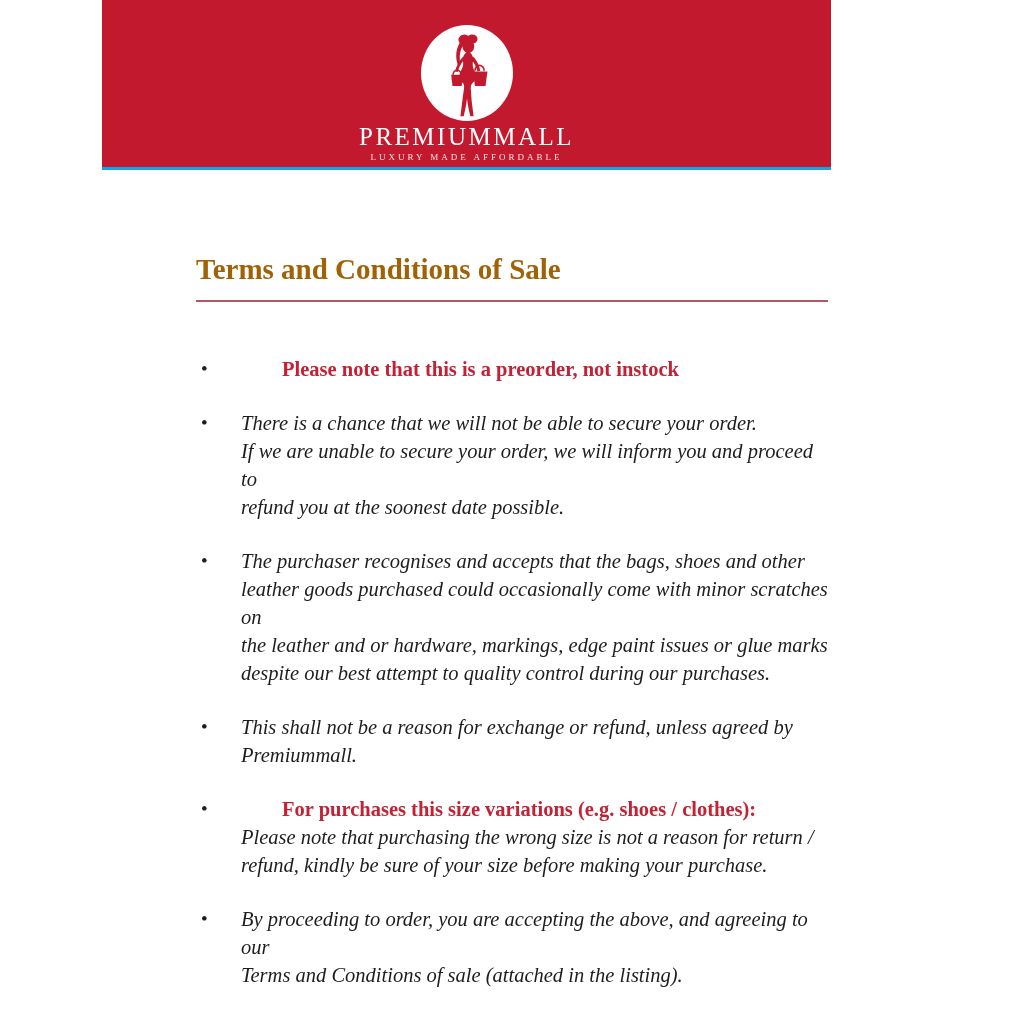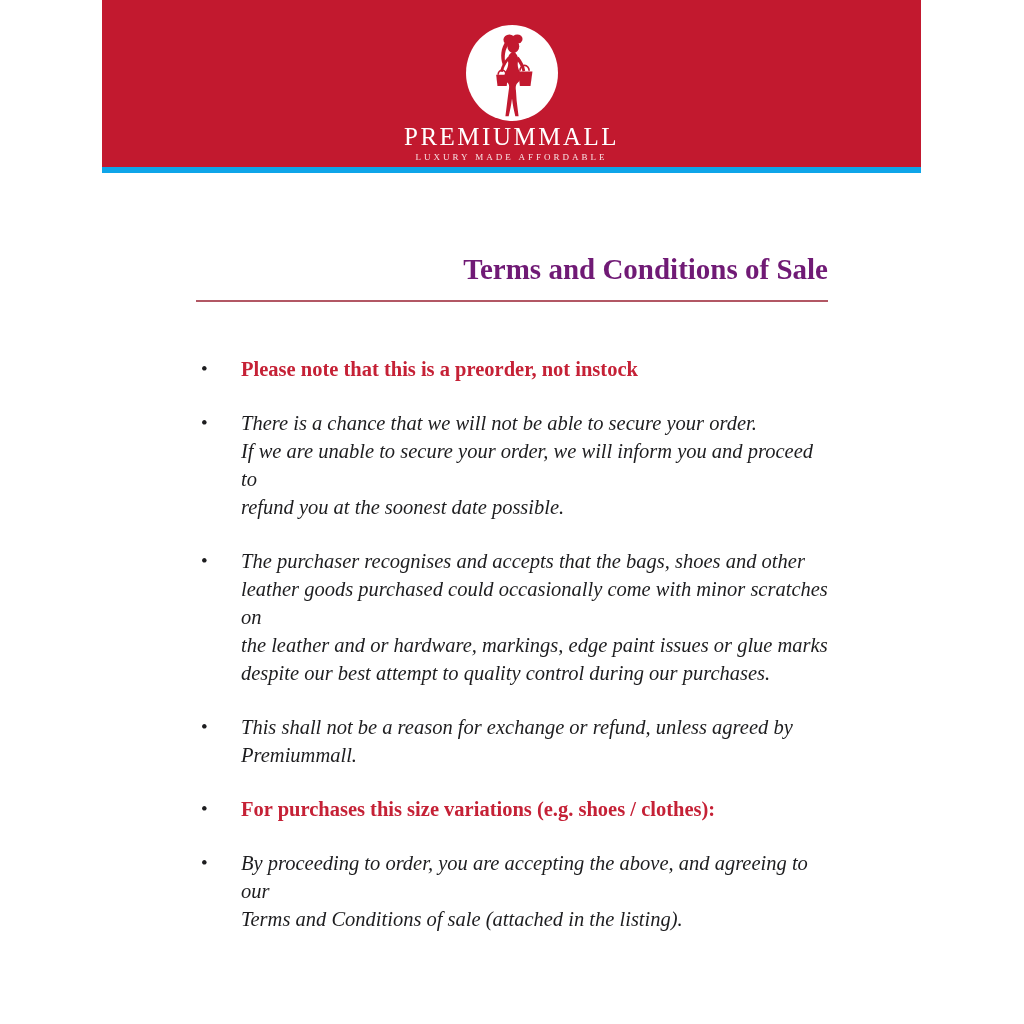--- a/index.html
+++ b/index.html
@@ -10,24 +10,24 @@
     background: #ffffff;
     overflow: hidden;
     font-family: "Liberation Serif", "DejaVu Serif", serif;
   }
 
   
   .banner {
     position: absolute;
     top: 0;
     left: 102px;
-    width: 819px;
+    width: 729px;
     height: 167px;
     background: var(--banner-red, #c2192f);
-    border-bottom: 6px solid #0ea5e9;
+    border-bottom: 3px solid #0ea5e9;
     text-align: center;
   }
   .logo-circle {
     width: 92px;
     height: 96px;
     margin: 25px auto 0 auto;
     background: #ffffff;
     border-radius: 50%;
     display: flex;
     align-items: flex-end;
@@ -52,25 +52,25 @@
 
   
   .content {
     position: absolute;
     top: 167px;
     left: 196px;
     width: 632px;
   }
   .title {
     margin: 85px 0 0 0;
-    text-align: right;
+    text-align: left;
     font-size: 29px;
     line-height: 34px;
     font-weight: 700;
-    color: #701a75;
+    color: #a16207;
   }
   .divider {
     margin-top: 14px;
     height: 2px;
     background: var(--divider, #b25764);
   }
   .terms-list {
     list-style: none;
     margin: 53px 0 0 0;
     padding: 0;
@@ -90,20 +90,21 @@
   .term-body {
     flex: 1 1 auto;
     font-size: 20.5px;
     line-height: 28px;
     color: #1d1d1f;
   }
   .term-heading {
     display: block;
     color: var(--accent, #c52136);
     font-weight: 700;
+    margin-left: 41px;
   }
   .term-text {
     display: block;
     white-space: pre-line;
     font-style: italic;
   }
   .term-heading:empty, .term-text:empty { display: none; }
 </style>
 </head>
 <body>
@@ -166,20 +167,22 @@
         <div class="term-body">
 
           <span class="term-text">This shall not be a reason for exchange or refund, unless agreed by
 Premiummall.</span>
         </div>
       </li>
       <li class="term">
         <span class="marker">•</span>
         <div class="term-body">
           <span class="term-heading">For purchases this size variations (e.g. shoes / clothes):</span>
+          <span class="term-text">Please note that purchasing the wrong size is not a reason for return /
+refund, kindly be sure of your size before making your purchase.</span>
         </div>
       </li>
       <li class="term">
         <span class="marker">•</span>
         <div class="term-body">
 
           <span class="term-text">By proceeding to order, you are accepting the above, and agreeing to our
 Terms and Conditions of sale (attached in the listing).</span>
         </div>
       </li>

